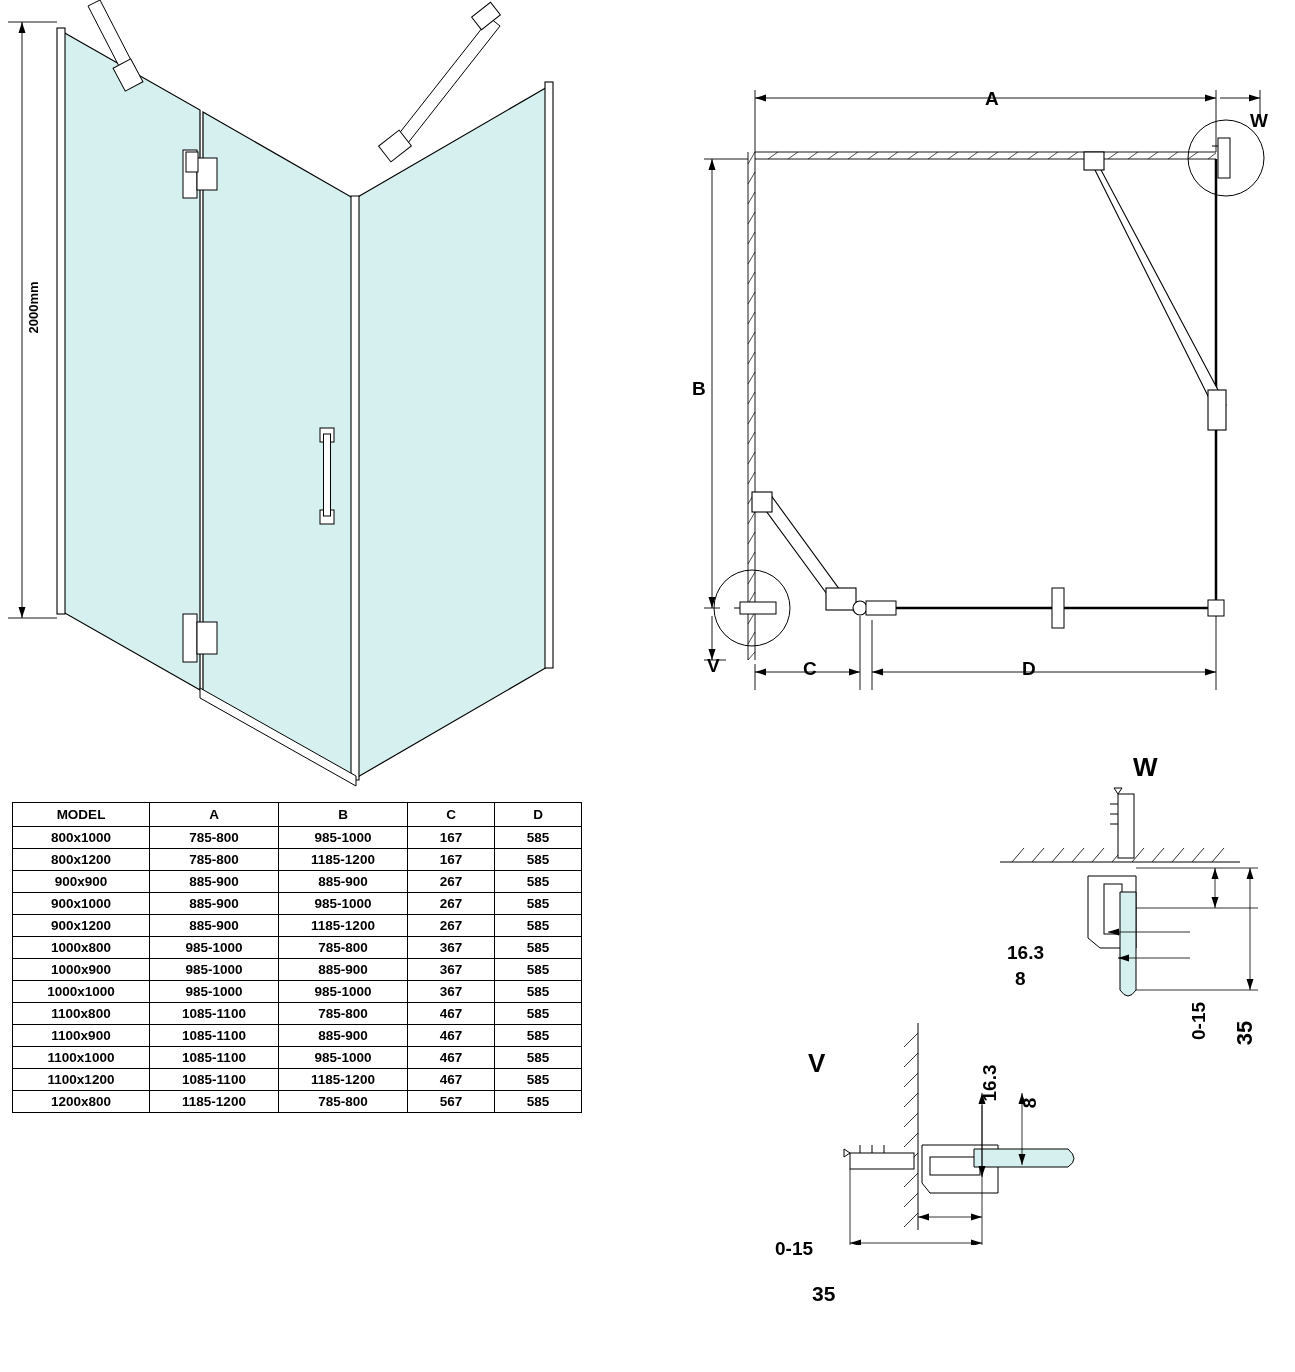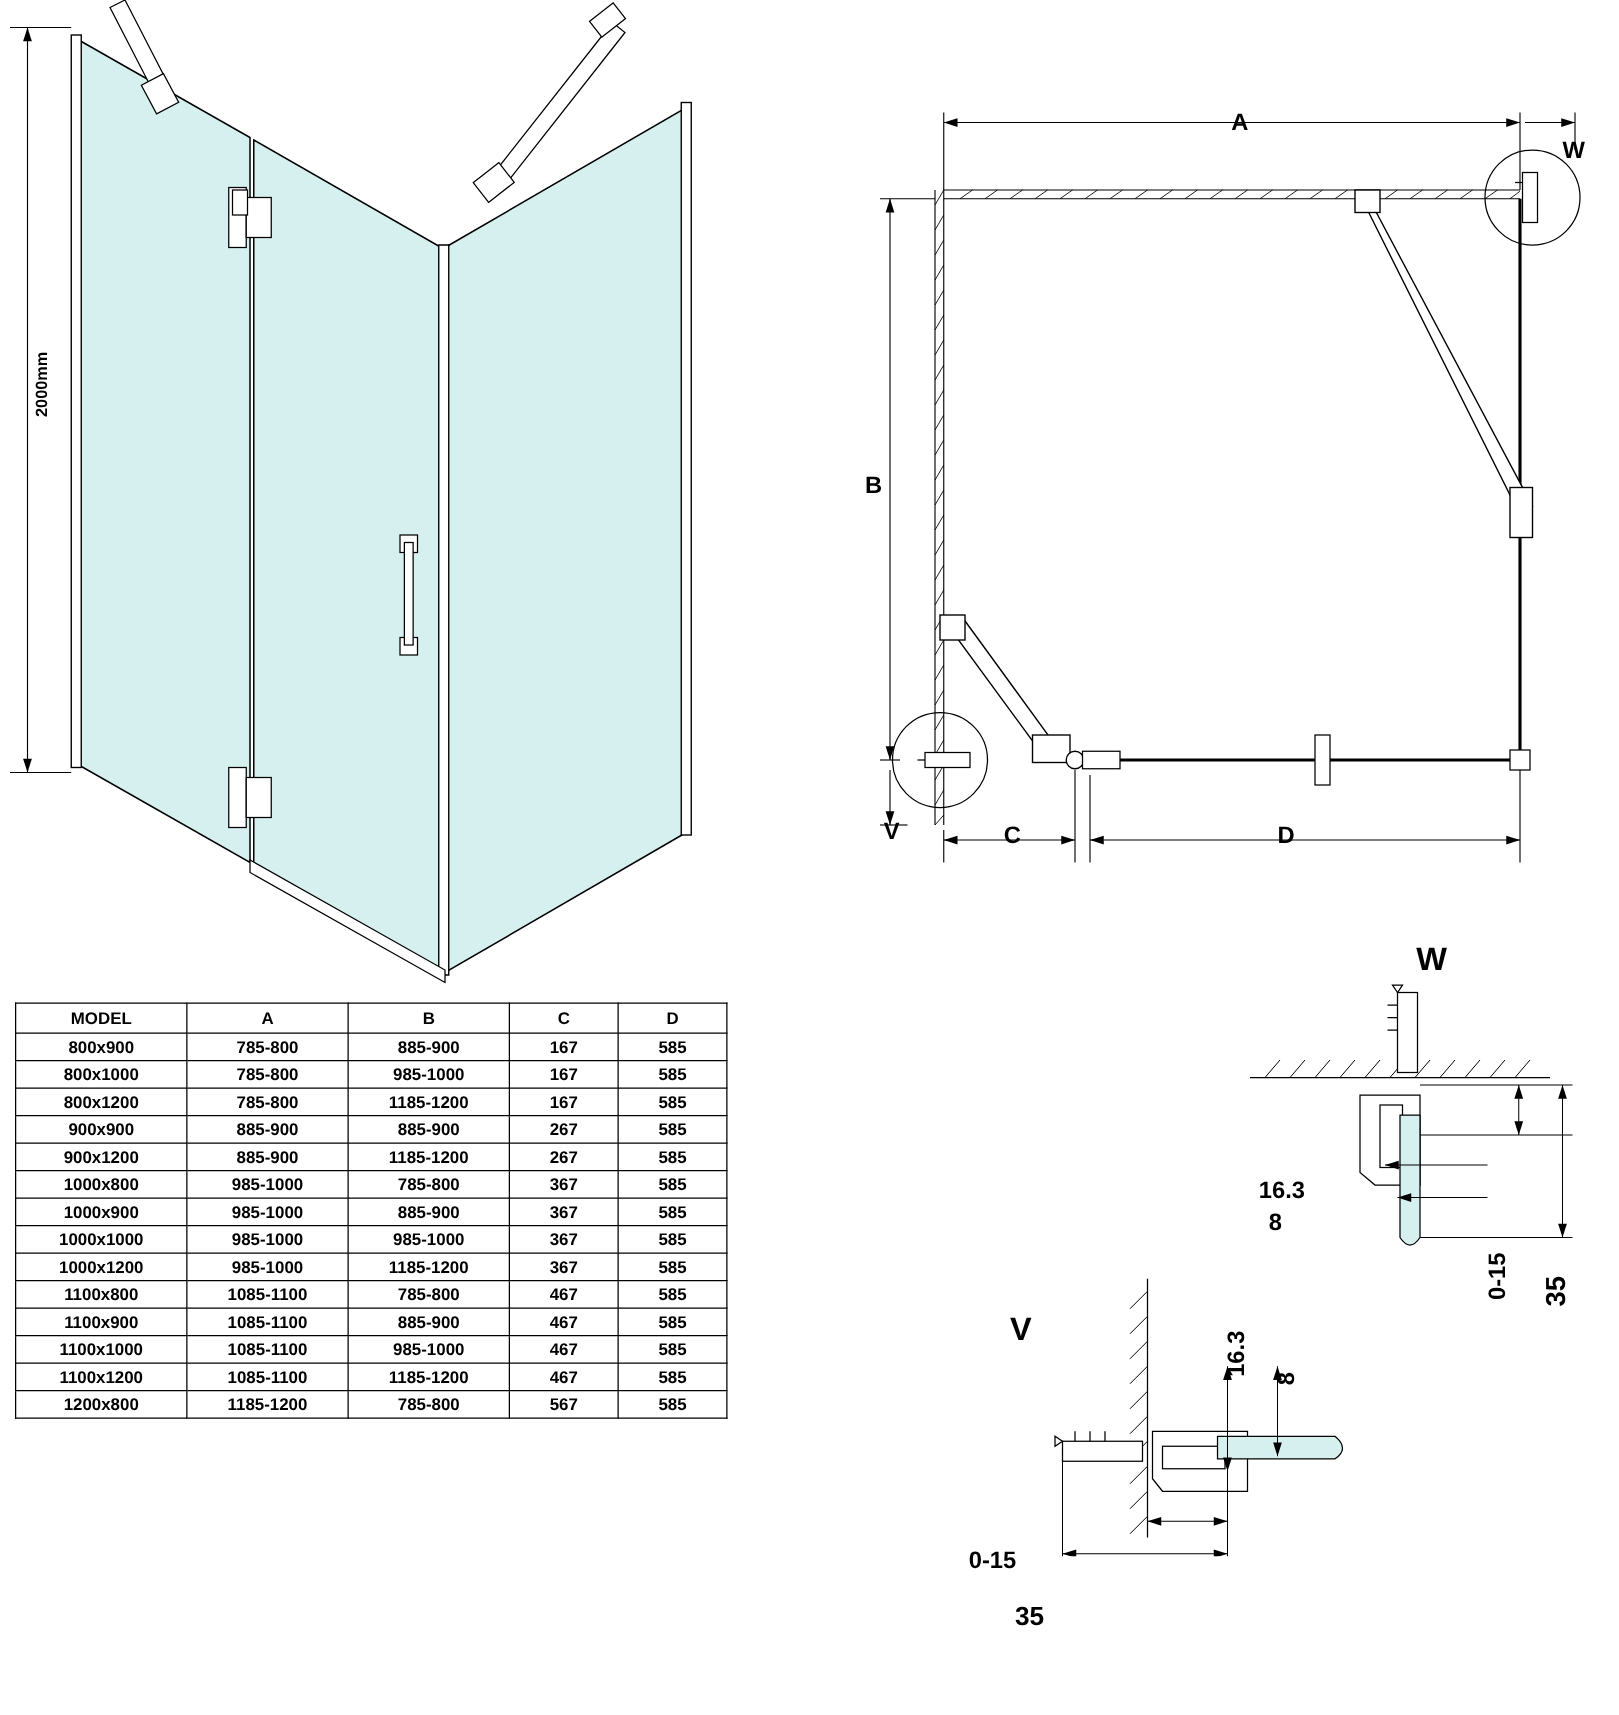--- a/index.html
+++ b/index.html
@@ -334,27 +334,20 @@
       <tr>
         <th class="c-model">MODEL</th>
         <th class="c-a">A</th>
         <th class="c-b">B</th>
         <th class="c-c">C</th>
         <th class="c-d">D</th>
       </tr>
     </thead>
     <tbody id="table-body">
         <tr>
-          <td class="c-model">800x900</td>
-          <td class="c-a">785-800</td>
-          <td class="c-b">885-900</td>
-          <td class="c-c">167</td>
-          <td class="c-d">585</td>
-        </tr>
-        <tr>
           <td class="c-model">800x1000</td>
           <td class="c-a">785-800</td>
           <td class="c-b">985-1000</td>
           <td class="c-c">167</td>
           <td class="c-d">585</td>
         </tr>
         <tr>
           <td class="c-model">800x1200</td>
           <td class="c-a">785-800</td>
           <td class="c-b">1185-1200</td>
@@ -362,20 +355,27 @@
           <td class="c-d">585</td>
         </tr>
         <tr>
           <td class="c-model">900x900</td>
           <td class="c-a">885-900</td>
           <td class="c-b">885-900</td>
           <td class="c-c">267</td>
           <td class="c-d">585</td>
         </tr>
         <tr>
+          <td class="c-model">900x1000</td>
+          <td class="c-a">885-900</td>
+          <td class="c-b">985-1000</td>
+          <td class="c-c">267</td>
+          <td class="c-d">585</td>
+        </tr>
+        <tr>
           <td class="c-model">900x1200</td>
           <td class="c-a">885-900</td>
           <td class="c-b">1185-1200</td>
           <td class="c-c">267</td>
           <td class="c-d">585</td>
         </tr>
         <tr>
           <td class="c-model">1000x800</td>
           <td class="c-a">985-1000</td>
           <td class="c-b">785-800</td>
@@ -390,27 +390,20 @@
           <td class="c-d">585</td>
         </tr>
         <tr>
           <td class="c-model">1000x1000</td>
           <td class="c-a">985-1000</td>
           <td class="c-b">985-1000</td>
           <td class="c-c">367</td>
           <td class="c-d">585</td>
         </tr>
         <tr>
-          <td class="c-model">1000x1200</td>
-          <td class="c-a">985-1000</td>
-          <td class="c-b">1185-1200</td>
-          <td class="c-c">367</td>
-          <td class="c-d">585</td>
-        </tr>
-        <tr>
           <td class="c-model">1100x800</td>
           <td class="c-a">1085-1100</td>
           <td class="c-b">785-800</td>
           <td class="c-c">467</td>
           <td class="c-d">585</td>
         </tr>
         <tr>
           <td class="c-model">1100x900</td>
           <td class="c-a">1085-1100</td>
           <td class="c-b">885-900</td>

